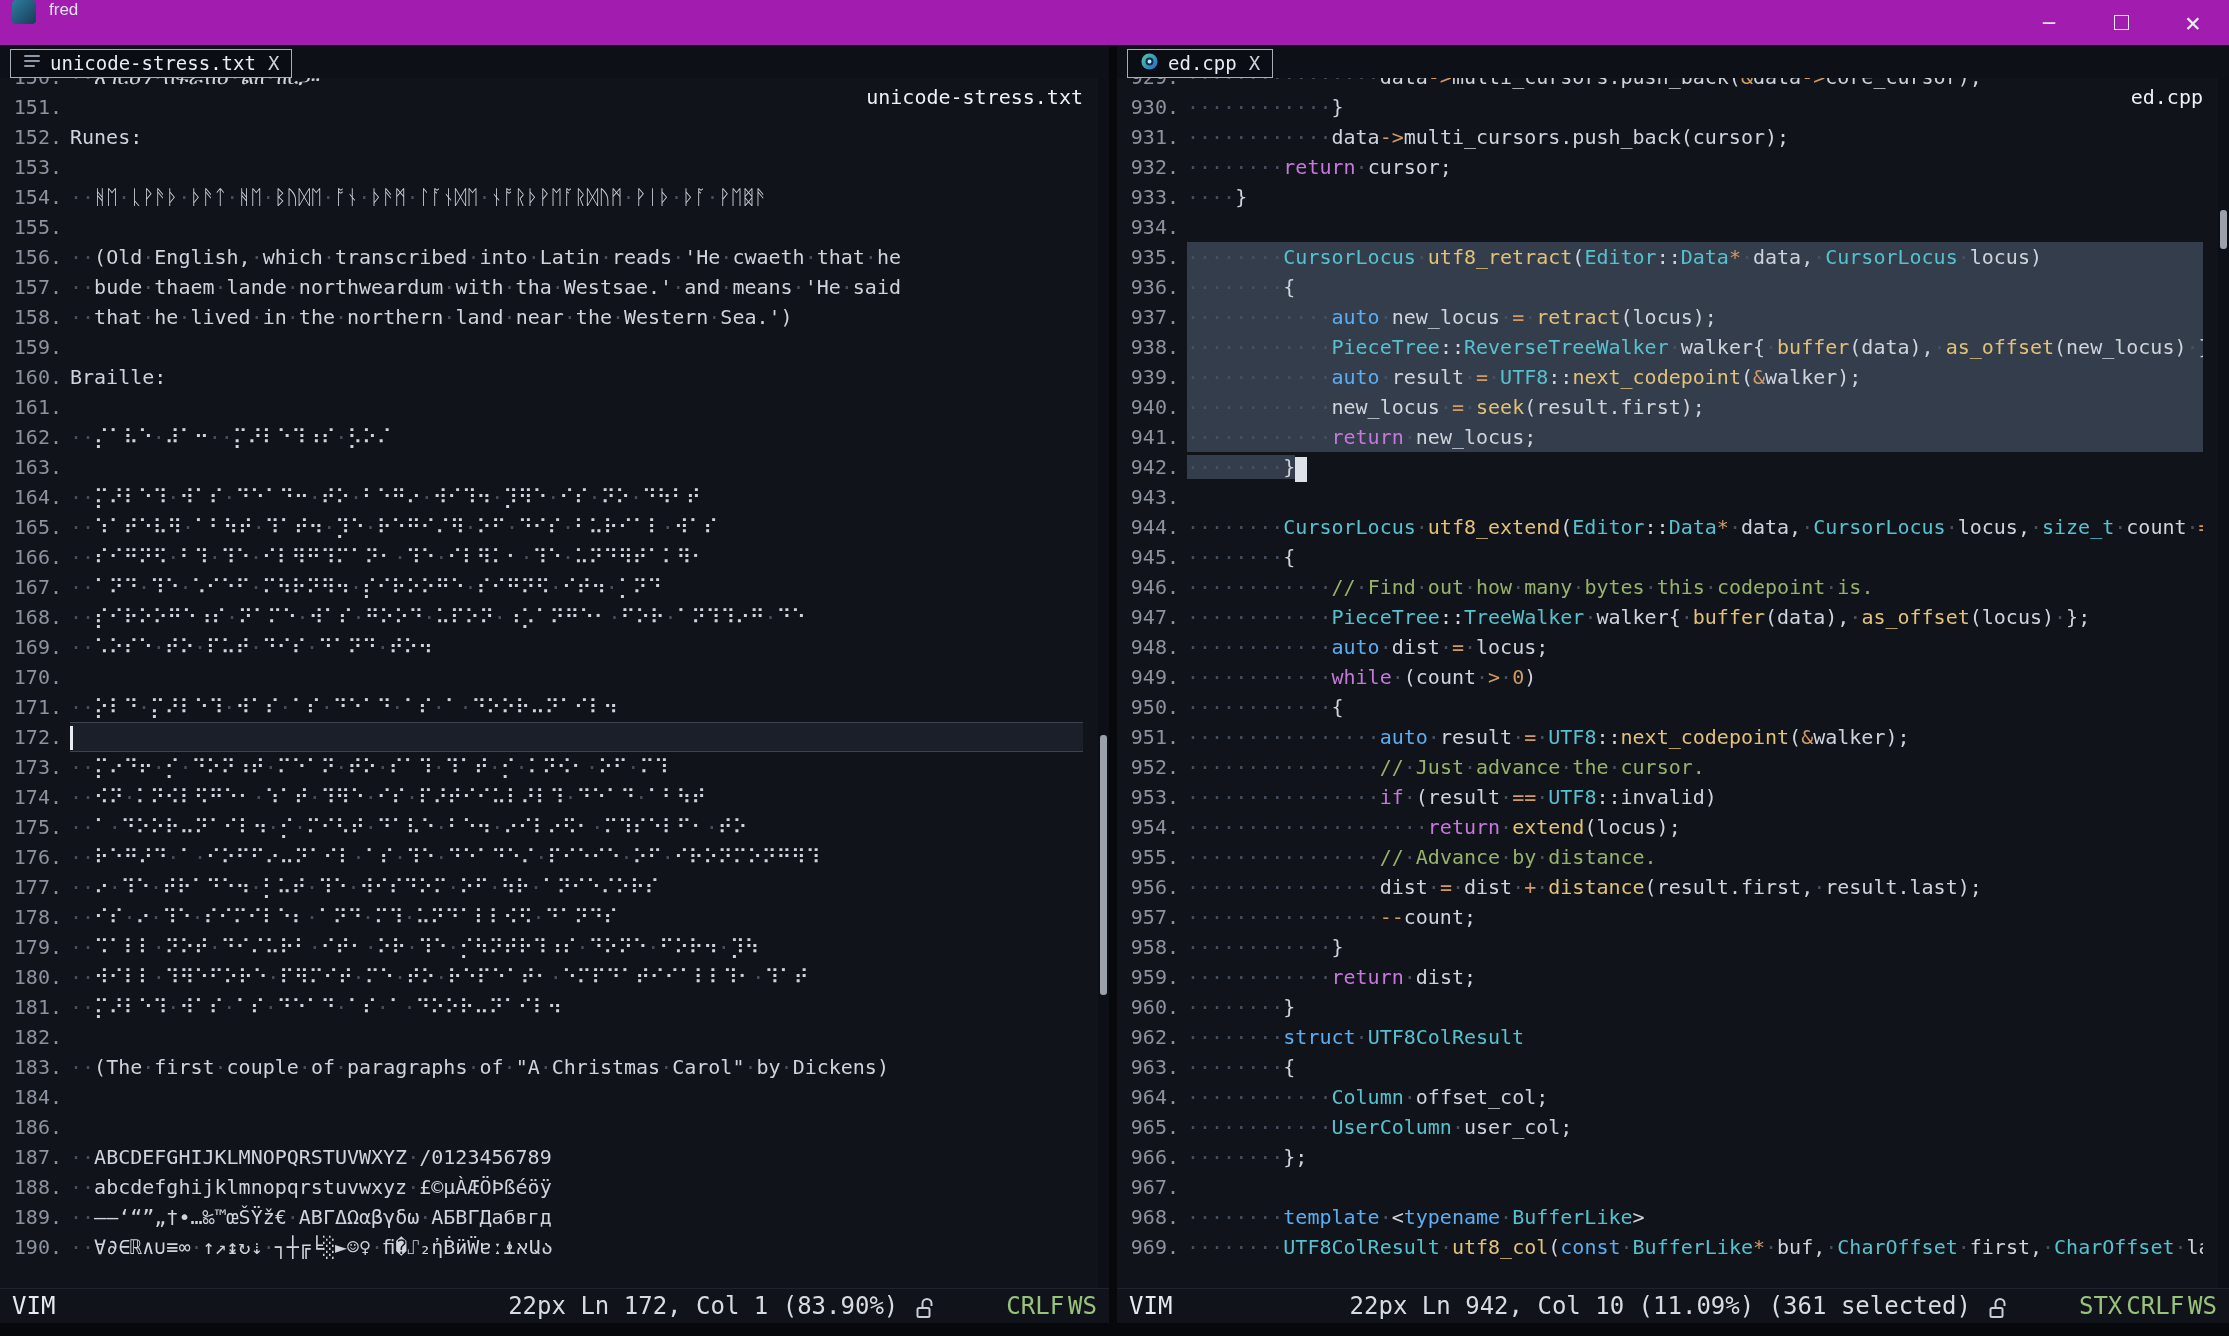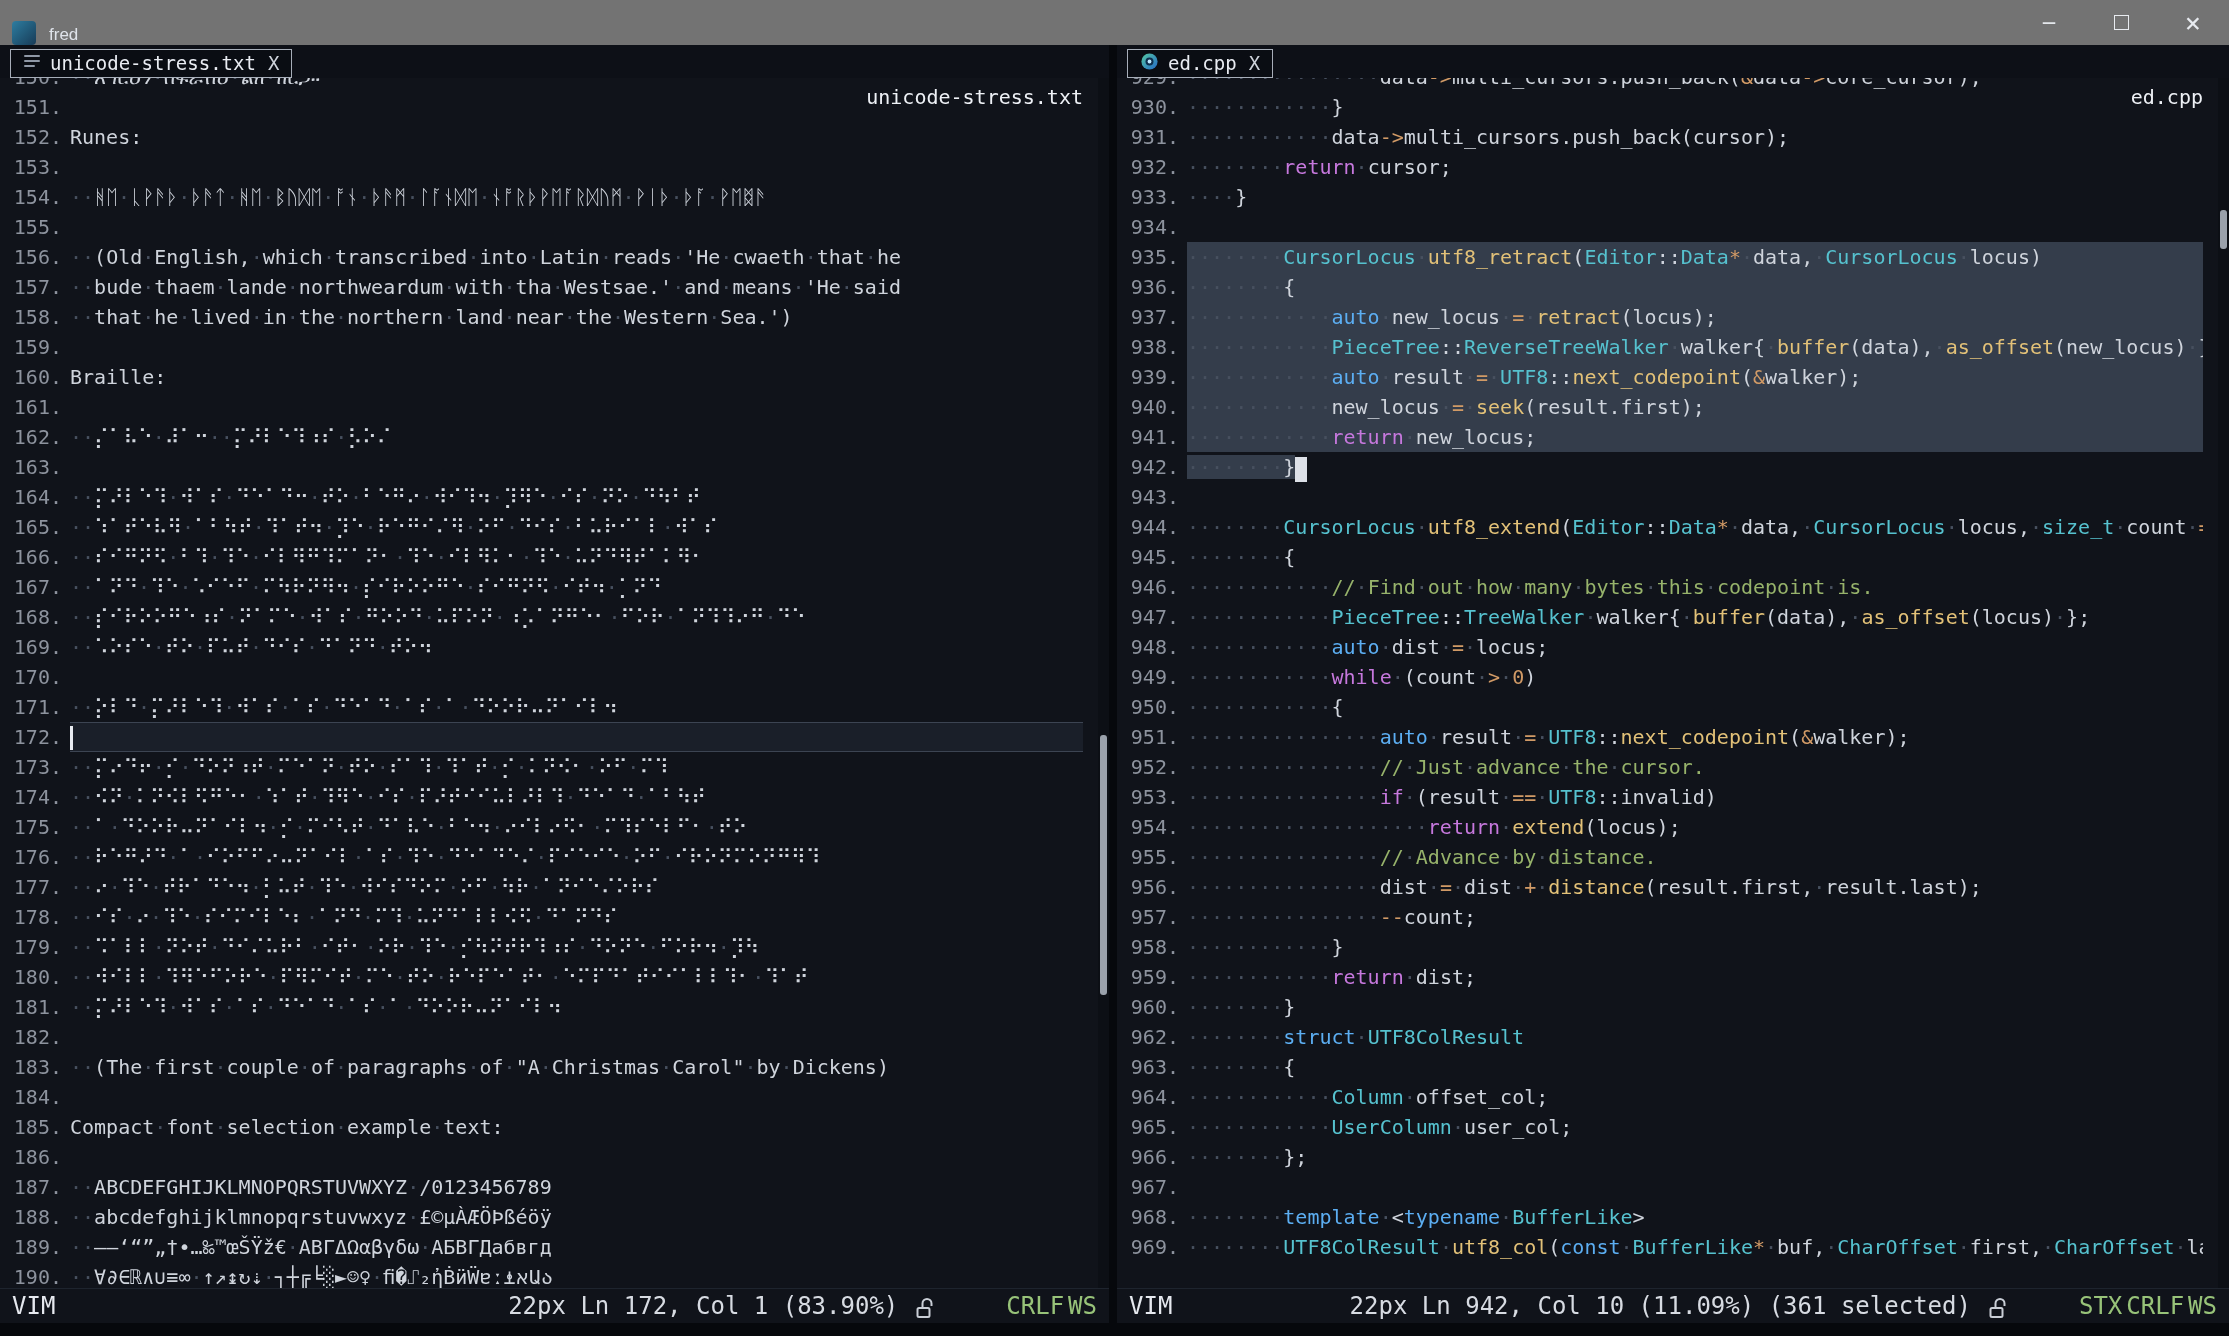--- a/index.html
+++ b/index.html
@@ -2,21 +2,21 @@
 <html><head>
 <meta charset="utf-8">
 <style>
   *{margin:0;padding:0;box-sizing:border-box}
   html,body{background:#05070a}
   body{font-family:"DejaVu Sans Mono","DejaVu Sans",monospace;}
 
   .window{position:relative;width:2229px;height:1336px;background:#10131a;overflow:hidden}
 
   
-  .titlebar{height:45px;background:#737373;display:flex;align-items:flex-end;padding-left:12px;color:#e6e9ee}
+  .titlebar{height:45px;background:#a21caf;display:flex;align-items:flex-start;padding-left:12px;color:#e6e9ee}
   .app-icon{width:24px;height:24px;border-radius:4px;background:linear-gradient(135deg,#2e7da0,#173b57);margin-right:13px;flex:none}
   .title{font-family:"Liberation Sans",sans-serif;font-size:17px;color:#dfe3ea}
   .win-controls{margin-left:auto;display:flex;height:100%}
   .win-btn{width:72px;height:100%;display:flex;align-items:center;justify-content:center;color:#e8ebf0;font-size:20px}
   .win-btn.close{font-size:27px}
   .max-box{width:15px;height:15px;border:1.5px solid #e8ebf0;display:inline-block}
 
   
   .main{display:flex;height:1278px}
   .pane{display:flex;flex-direction:column;background:#fde047}
@@ -137,21 +137,20 @@
             <div class="row"><span class="gut">175.</span><span class="txt"><span class="ws">··</span><span class="tk-d">⠁</span><span class="ws">·</span><span class="tk-d">⠙⠕⠕⠗⠤⠝⠁⠊⠇⠲</span><span class="ws">·</span><span class="tk-d">⡊</span><span class="ws">·</span><span class="tk-d">⠍⠊⠣⠞</span><span class="ws">·</span><span class="tk-d">⠙⠁⠧⠑</span><span class="ws">·</span><span class="tk-d">⠃⠑⠲</span><span class="ws">·</span><span class="tk-d">⠔⠊⠇⠔⠫⠂</span><span class="ws">·</span><span class="tk-d">⠍⠹⠎⠑⠇⠋⠂</span><span class="ws">·</span><span class="tk-d">⠞⠕</span></span></div>
             <div class="row"><span class="gut">176.</span><span class="txt"><span class="ws">··</span><span class="tk-d">⠗⠑⠛⠜⠙</span><span class="ws">·</span><span class="tk-d">⠁</span><span class="ws">·</span><span class="tk-d">⠊⠕⠋⠋⠔⠤⠝⠁⠊⠇</span><span class="ws">·</span><span class="tk-d">⠁⠎</span><span class="ws">·</span><span class="tk-d">⠹⠑</span><span class="ws">·</span><span class="tk-d">⠙⠑⠁⠙⠑⠌</span><span class="ws">·</span><span class="tk-d">⠏⠊⠑⠊⠑</span><span class="ws">·</span><span class="tk-d">⠕⠋</span><span class="ws">·</span><span class="tk-d">⠊⠗⠕⠝⠍⠕⠝⠛⠻⠹</span></span></div>
             <div class="row"><span class="gut">177.</span><span class="txt"><span class="ws">··</span><span class="tk-d">⠔</span><span class="ws">·</span><span class="tk-d">⠹⠑</span><span class="ws">·</span><span class="tk-d">⠞⠗⠁⠙⠑⠲</span><span class="ws">·</span><span class="tk-d">⡃⠥⠞</span><span class="ws">·</span><span class="tk-d">⠹⠑</span><span class="ws">·</span><span class="tk-d">⠺⠊⠎⠙⠕⠍</span><span class="ws">·</span><span class="tk-d">⠕⠋</span><span class="ws">·</span><span class="tk-d">⠳⠗</span><span class="ws">·</span><span class="tk-d">⠁⠝⠊⠑⠌⠕⠗⠎</span></span></div>
             <div class="row"><span class="gut">178.</span><span class="txt"><span class="ws">··</span><span class="tk-d">⠊⠎</span><span class="ws">·</span><span class="tk-d">⠔</span><span class="ws">·</span><span class="tk-d">⠹⠑</span><span class="ws">·</span><span class="tk-d">⠎⠊⠍⠊⠇⠑⠆</span><span class="ws">·</span><span class="tk-d">⠁⠝⠙</span><span class="ws">·</span><span class="tk-d">⠍⠹</span><span class="ws">·</span><span class="tk-d">⠥⠝⠙⠁⠇⠇⠪⠫</span><span class="ws">·</span><span class="tk-d">⠙⠁⠝⠙⠎</span></span></div>
             <div class="row"><span class="gut">179.</span><span class="txt"><span class="ws">··</span><span class="tk-d">⠩⠁⠇⠇</span><span class="ws">·</span><span class="tk-d">⠝⠕⠞</span><span class="ws">·</span><span class="tk-d">⠙⠊⠌⠥⠗⠃</span><span class="ws">·</span><span class="tk-d">⠊⠞⠂</span><span class="ws">·</span><span class="tk-d">⠕⠗</span><span class="ws">·</span><span class="tk-d">⠹⠑</span><span class="ws">·</span><span class="tk-d">⡊⠳⠝⠞⠗⠹⠰⠎</span><span class="ws">·</span><span class="tk-d">⠙⠕⠝⠑</span><span class="ws">·</span><span class="tk-d">⠋⠕⠗⠲</span><span class="ws">·</span><span class="tk-d">⡹⠳</span></span></div>
             <div class="row"><span class="gut">180.</span><span class="txt"><span class="ws">··</span><span class="tk-d">⠺⠊⠇⠇</span><span class="ws">·</span><span class="tk-d">⠹⠻⠑⠋⠕⠗⠑</span><span class="ws">·</span><span class="tk-d">⠏⠻⠍⠊⠞</span><span class="ws">·</span><span class="tk-d">⠍⠑</span><span class="ws">·</span><span class="tk-d">⠞⠕</span><span class="ws">·</span><span class="tk-d">⠗⠑⠏⠑⠁⠞⠂</span><span class="ws">·</span><span class="tk-d">⠑⠍⠏⠙⠁⠞⠊⠊⠁⠇⠇⠹⠂</span><span class="ws">·</span><span class="tk-d">⠹⠁⠞</span></span></div>
             <div class="row"><span class="gut">181.</span><span class="txt"><span class="ws">··</span><span class="tk-d">⡍⠜⠇⠑⠹</span><span class="ws">·</span><span class="tk-d">⠺⠁⠎</span><span class="ws">·</span><span class="tk-d">⠁⠎</span><span class="ws">·</span><span class="tk-d">⠙⠑⠁⠙</span><span class="ws">·</span><span class="tk-d">⠁⠎</span><span class="ws">·</span><span class="tk-d">⠁</span><span class="ws">·</span><span class="tk-d">⠙⠕⠕⠗⠤⠝⠁⠊⠇⠲</span></span></div>
             <div class="row"><span class="gut">182.</span><span class="txt"></span></div>
             <div class="row"><span class="gut">183.</span><span class="txt"><span class="ws">··</span><span class="tk-d">(The</span><span class="ws">·</span><span class="tk-d">first</span><span class="ws">·</span><span class="tk-d">couple</span><span class="ws">·</span><span class="tk-d">of</span><span class="ws">·</span><span class="tk-d">paragraphs</span><span class="ws">·</span><span class="tk-d">of</span><span class="ws">·</span><span class="tk-d">"A</span><span class="ws">·</span><span class="tk-d">Christmas</span><span class="ws">·</span><span class="tk-d">Carol"</span><span class="ws">·</span><span class="tk-d">by</span><span class="ws">·</span><span class="tk-d">Dickens)</span></span></div>
             <div class="row"><span class="gut">184.</span><span class="txt"></span></div>
-            <div class="row"><span class="gut">185.</span><span class="txt"><span class="tk-d">Compact</span><span class="ws">·</span><span class="tk-d">font</span><span class="ws">·</span><span class="tk-d">selection</span><span class="ws">·</span><span class="tk-d">example</span><span class="ws">·</span><span class="tk-d">text:</span></span></div>
             <div class="row"><span class="gut">186.</span><span class="txt"></span></div>
             <div class="row"><span class="gut">187.</span><span class="txt"><span class="ws">··</span><span class="tk-d">ABCDEFGHIJKLMNOPQRSTUVWXYZ</span><span class="ws">·</span><span class="tk-d">/0123456789</span></span></div>
             <div class="row"><span class="gut">188.</span><span class="txt"><span class="ws">··</span><span class="tk-d">abcdefghijklmnopqrstuvwxyz</span><span class="ws">·</span><span class="tk-d">£©µÀÆÖÞßéöÿ</span></span></div>
             <div class="row"><span class="gut">189.</span><span class="txt"><span class="ws">··</span><span class="tk-d">–—‘“”„†•…‰™œŠŸž€</span><span class="ws">·</span><span class="tk-d">ΑΒΓΔΩαβγδω</span><span class="ws">·</span><span class="tk-d">АБВГДабвгд</span></span></div>
             <div class="row"><span class="gut">190.</span><span class="txt"><span class="ws">··</span><span class="tk-d">∀∂∈ℝ∧∪≡∞</span><span class="ws">·</span><span class="tk-d">↑↗↨↻⇣</span><span class="ws">·</span><span class="tk-d">┐┼╔╘░►☺♀</span><span class="ws">·</span><span class="tk-d">ﬁ�⑀₂ἠḂӥẄɐː⍎אԱა</span></span></div>
           </div>
         <div class="filename-overlay">unicode-stress.txt</div>
         <div class="scrollbar">
           <div class="thumb" id="thumb-left" style="top: 54.3%; height: 21.5%;"></div>
         </div>

